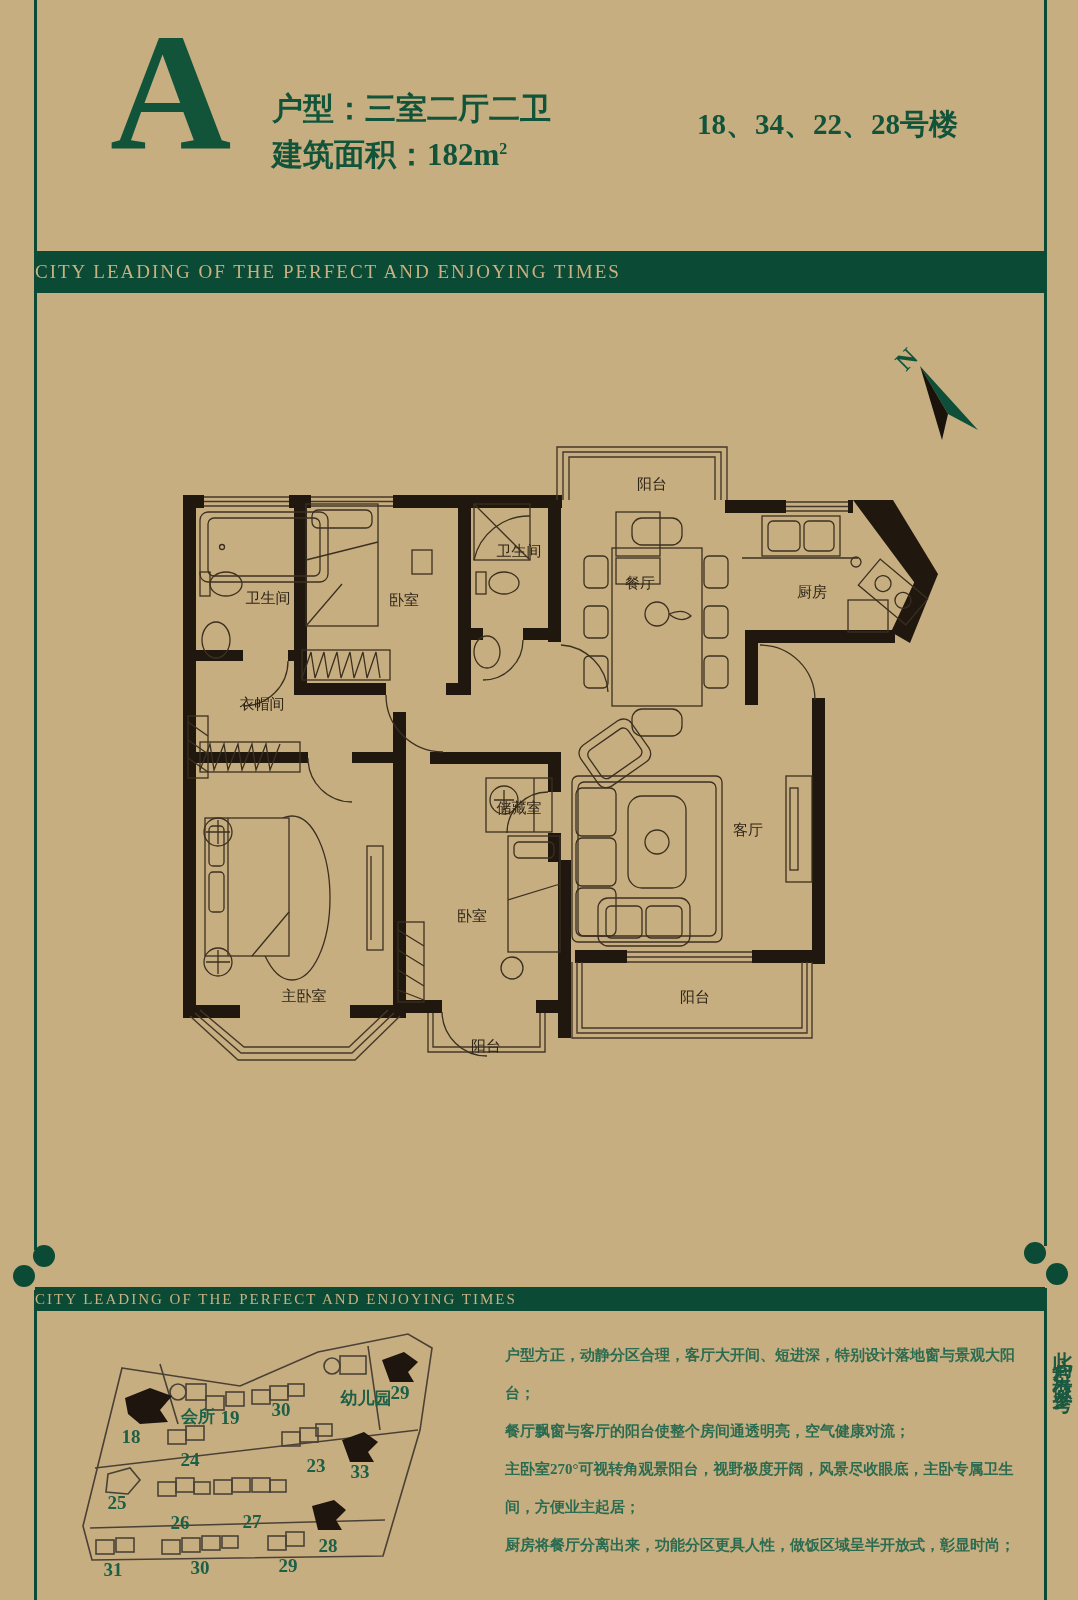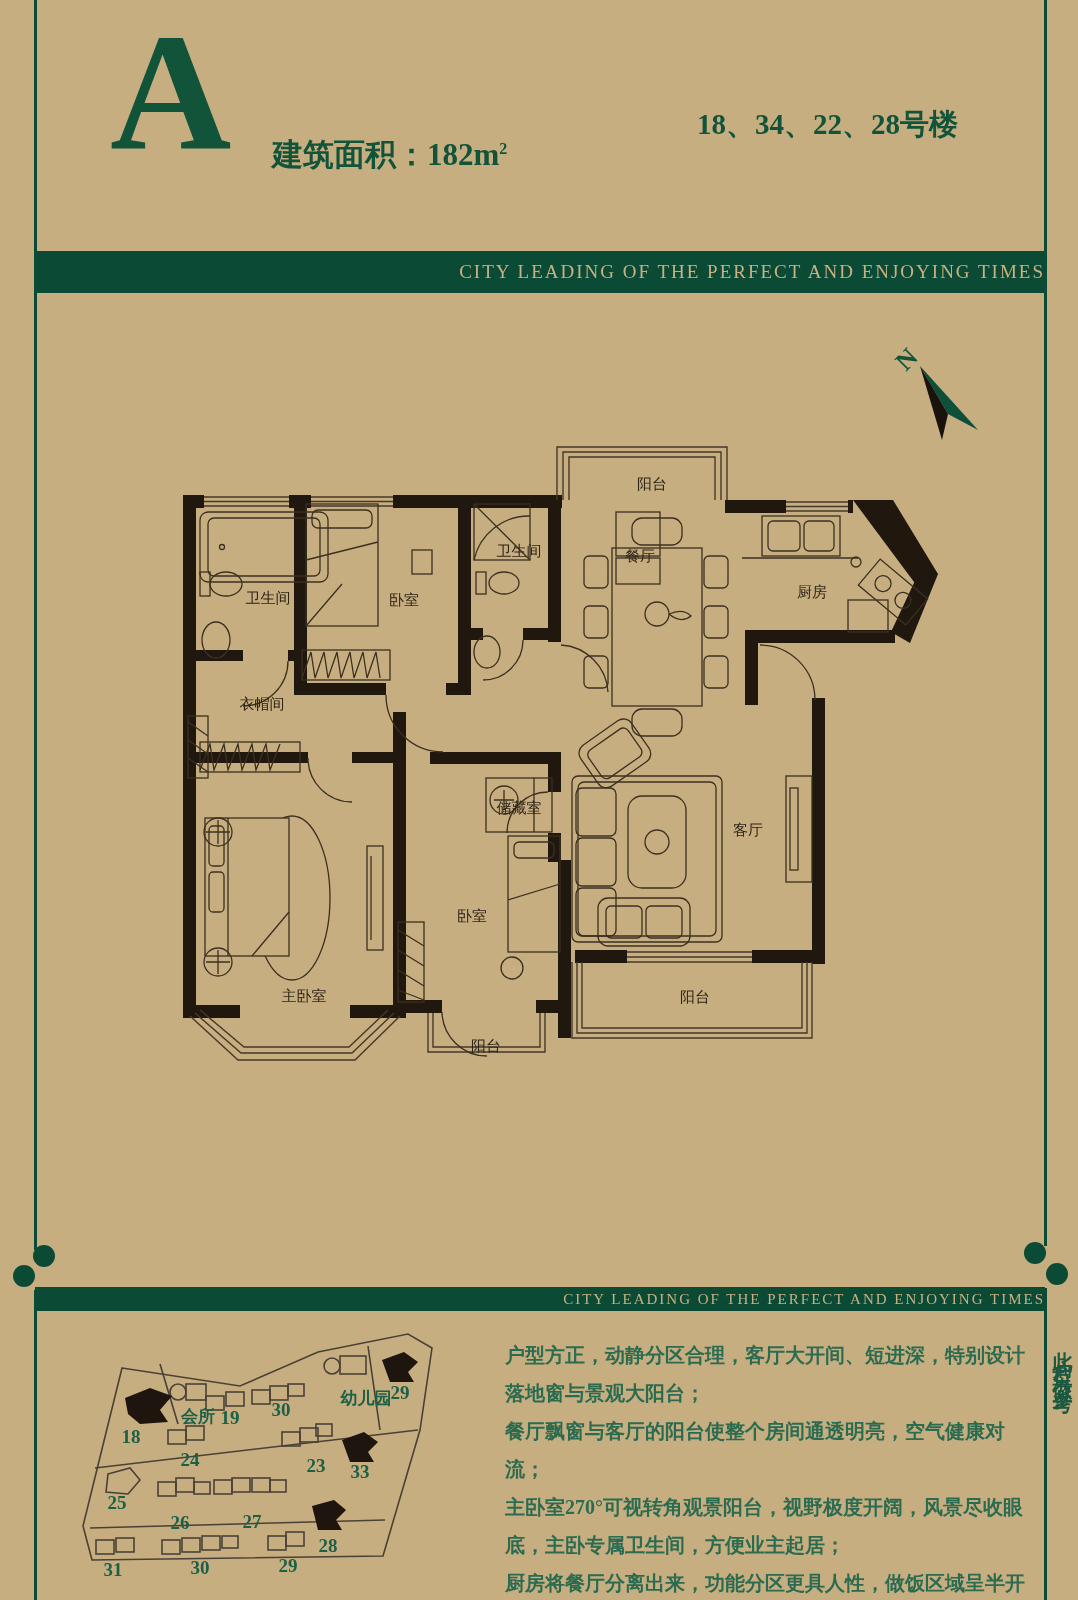--- a/index.html
+++ b/index.html
@@ -4,37 +4,37 @@
 <style>
   html,body{margin:0;padding:0;}
   body{font-family:"Liberation Serif","DejaVu Serif",serif;}
   #page{position:relative;width:1078px;height:1600px;background:#c7ae81;overflow:hidden;}
   .abs{position:absolute;}
   
   .vline{position:absolute;width:3px;background:#0b4a34;}
   .dot{position:absolute;width:22px;height:22px;border-radius:50%;background:#0b4a34;}
   
   .banner{position:absolute;left:35px;width:1010px;background:#0b4a34;color:#c9b183;
-          display:flex;align-items:center;justify-content:flex-end;
+          display:flex;align-items:center;justify-content:flex-start;
           letter-spacing:2px;font-family:"Liberation Serif",serif;}
   
   .letterA{position:absolute;left:110px;top:8px;font-size:168px;line-height:1;
            font-weight:bold;color:#11543a;font-family:"Liberation Serif",serif;}
   .h-green{position:absolute;color:#11543a;font-weight:bold;font-family:"Liberation Serif",serif;}
   
   .room-label{position:absolute;transform:translate(-50%,-50%);font-size:15px;color:#2e2517;
               white-space:nowrap;font-family:"Liberation Serif",serif;}
   
   .map-label{position:absolute;transform:translate(-50%,-50%);font-size:19px;font-weight:bold;
              color:#1b6047;white-space:nowrap;font-family:"Liberation Serif",serif;}
   
   #analysis{position:absolute;left:505px;top:1336px;width:520px;}
   #analysis h3{margin:0 0 20px 0;font-size:24px;color:#211a10;
                font-family:"Liberation Sans",sans-serif;font-weight:bold;}
-  #analysis p{margin:0;font-size:20px;line-height:38px;color:#2b6b50;font-weight:bold;}
+  #analysis p{margin:0;font-size:15px;line-height:38px;color:#2b6b50;font-weight:bold;}
   
   #side-note{position:absolute;left:1050px;top:1336px;height:170px;
              writing-mode:vertical-rl;font-size:20px;letter-spacing:7px;
              color:#1b5a41;font-weight:bold;}
   svg text{font-family:"Liberation Serif",serif;}
 </style>
 </head>
 <body>
 
 <div id="page">
@@ -42,20 +42,21 @@
   <div class="vline" style="left:34px;top:0;height:1250px;"></div>
   <div class="vline" style="left:34px;top:1290px;height:310px;"></div>
   <div class="vline" style="left:1044px;top:0;height:1246px;"></div>
   <div class="vline" style="left:1044px;top:1288px;height:312px;"></div>
   <div class="dot" style="left:33px;top:1245px;"></div>
   <div class="dot" style="left:13px;top:1265px;"></div>
   <div class="dot" style="left:1024px;top:1242px;"></div>
   <div class="dot" style="left:1046px;top:1263px;"></div>
 
   <div class="letterA">A</div>
+  <div class="h-green" style="left:272px;top:88px;font-size:31px;">户型：三室二厅二卫</div>
   <div class="h-green" style="left:272px;top:134px;font-size:31px;"><span>建筑面积：182m</span><sup style="font-size:16px;">2</sup></div>
   <div class="h-green" style="left:697px;top:105px;font-size:29px;">18、34、22、28号楼</div>
 
   <div class="banner" style="top:251px;height:42px;font-size:19px;">
     <span>CITY LEADING OF THE PERFECT AND ENJOYING TIMES</span>
   </div>
   <div class="banner" style="top:1287px;height:24px;font-size:15px;">
     <span>CITY LEADING OF THE PERFECT AND ENJOYING TIMES</span>
   </div>
 
@@ -276,21 +277,21 @@
       <g fill="#1d150e">
         <polygon points="125,1398 150,1388 172,1396 160,1410 168,1422 140,1424 128,1414"></polygon>
         <polygon points="382,1360 404,1352 418,1362 408,1372 414,1382 390,1382"></polygon>
         <polygon points="342,1440 364,1432 378,1442 368,1452 374,1462 350,1462"></polygon>
         <polygon points="312,1506 334,1500 346,1510 336,1520 342,1530 318,1530"></polygon>
       </g>
     </g>
   </svg>
 
   <span class="room-label" style="left:652px;top:484px;">阳台</span>
-  <span class="room-label" style="left:640px;top:556px;">餐厅</span>
+  <span class="room-label" style="left:640px;top:583px;">餐厅</span>
   <span class="room-label" style="left:812px;top:592px;">厨房</span>
   <span class="room-label" style="left:268px;top:598px;">卫生间</span>
   <span class="room-label" style="left:404px;top:600px;">卧室</span>
   <span class="room-label" style="left:519px;top:551px;">卫生间</span>
   <span class="room-label" style="left:262px;top:704px;">衣帽间</span>
   <span class="room-label" style="left:304px;top:996px;">主卧室</span>
   <span class="room-label" style="left:519px;top:808px;">储藏室</span>
   <span class="room-label" style="left:472px;top:916px;">卧室</span>
   <span class="room-label" style="left:748px;top:830px;">客厅</span>
   <span class="room-label" style="left:695px;top:997px;">阳台</span>

